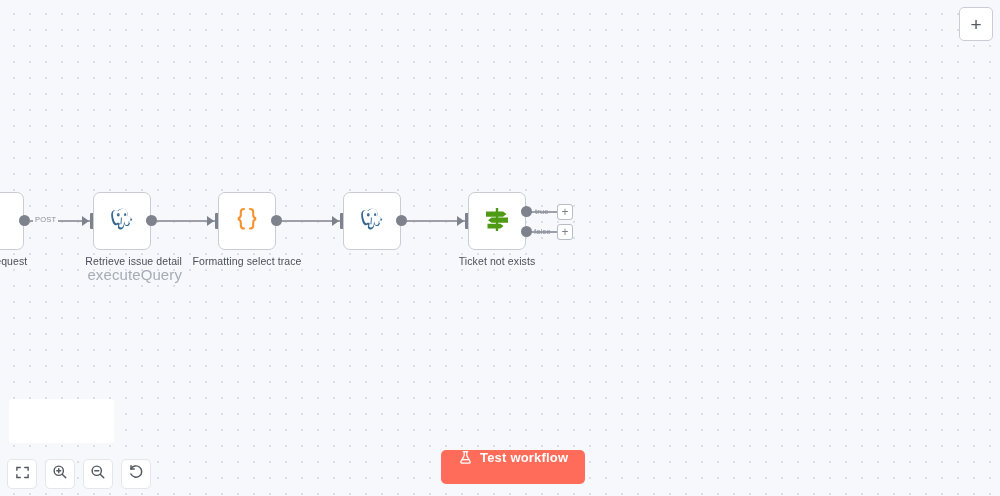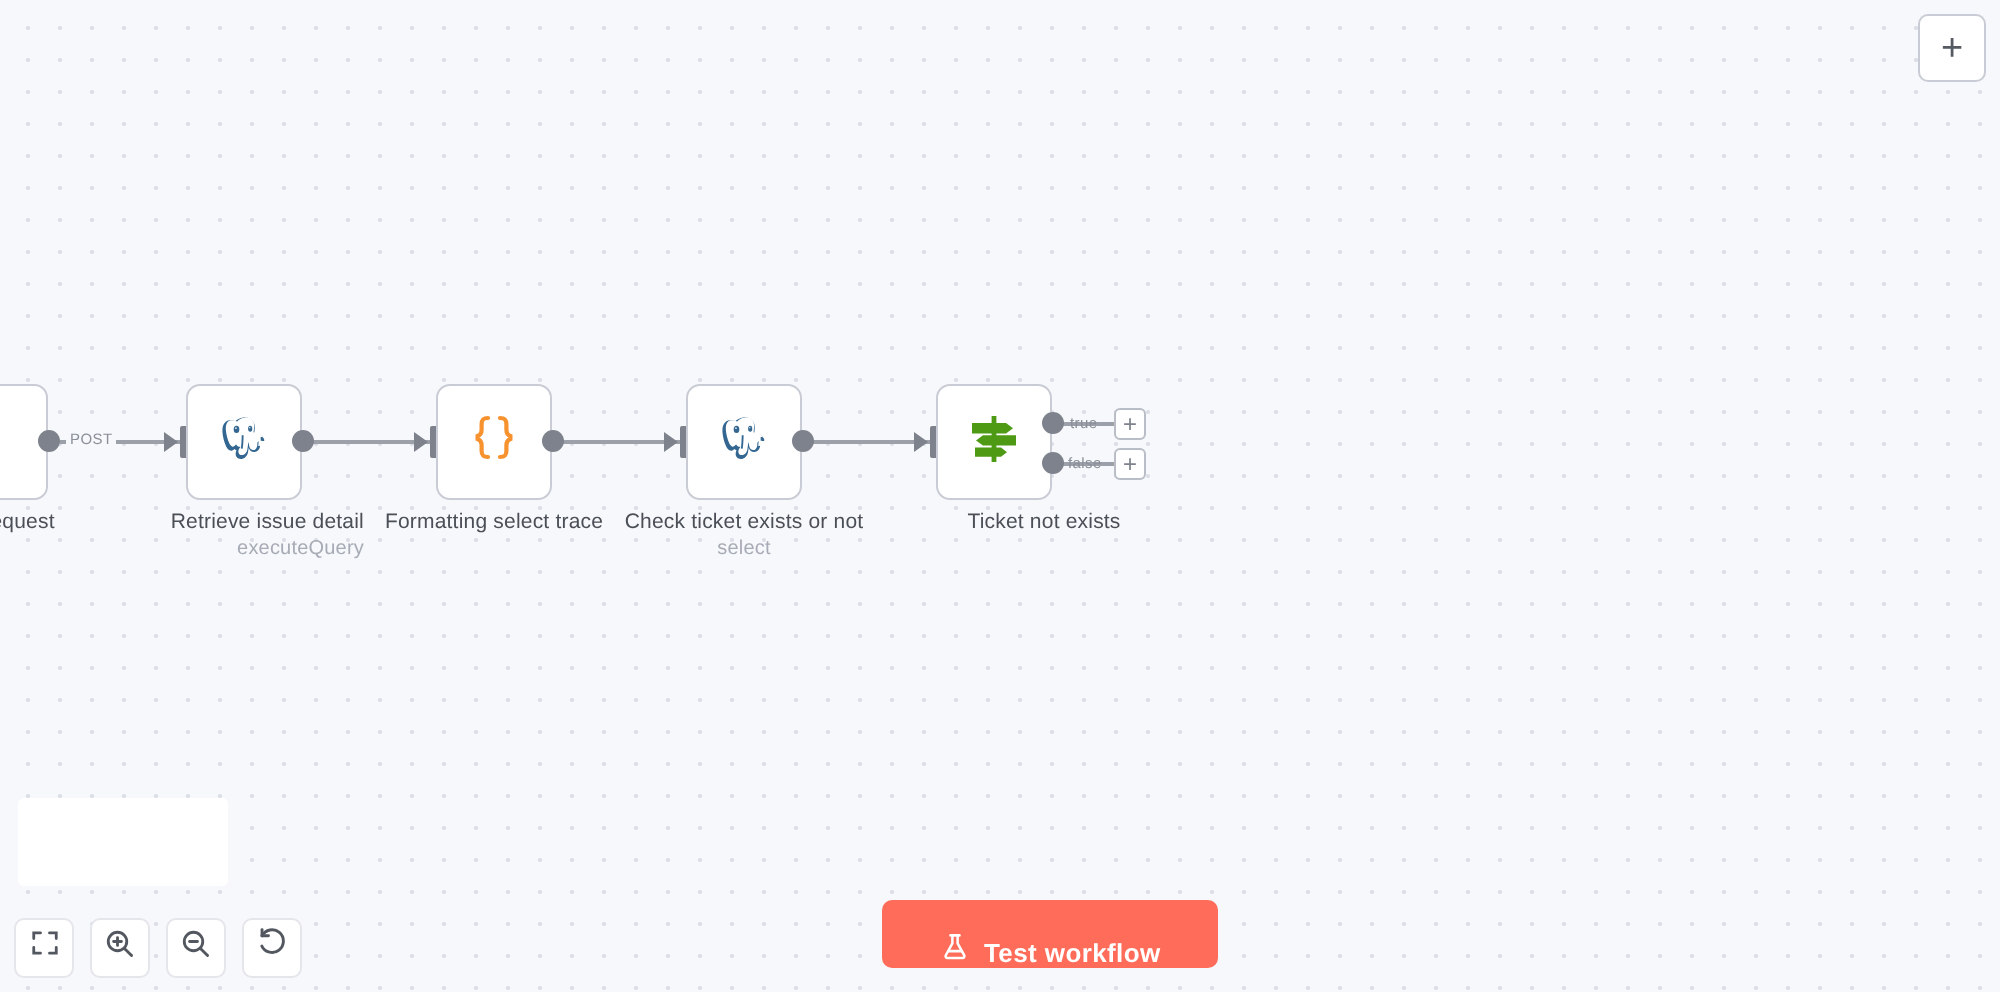--- a/index.html
+++ b/index.html
@@ -39,21 +39,21 @@
     position: absolute;
     text-align: center;
     font-size: 10.5px;
     line-height: 12.5px;
     color: #4b4f57;
     letter-spacing: .1px;
     width: 120px;
   }
   .node-sublabel {
     display: block;
-    font-size: 10px;
+    font-size: 15px;
     line-height: 11px;
     color: #a6abb5;
     margin-top: 1px;
   }
 
   
   .port-dot {
     position: absolute;
     width: 11px; height: 11px;
     border-radius: 50%;
@@ -138,30 +138,30 @@
     border-radius: 5px;
     display: flex; align-items: center; justify-content: center;
     color: #53575f;
   }
 
   
   .test-btn {
     position: absolute;
     left: 441px; bottom: 12px;
     height: 34px;
-    padding: 0 29px;
+    padding: 0 17px;
     background: #ff6d5a;
     border: none;
     border-radius: 5px;
     color: #ffffff;
     font-size: 13px;
     font-weight: bold;
     letter-spacing: .2px;
     display: flex;
-    align-items: flex-end;
+    align-items: flex-start;
     gap: 7px;
     font-family: "Liberation Sans", sans-serif;
     cursor: pointer;
   }
 </style>
 </head>
 <body>
 
 <div id="canvas">
 
@@ -255,44 +255,40 @@
           <path d="M14.8 14.5c-.1 3.2-.2 5.6-.5 7.1l1 .1c.3-1.7.4-4.2.5-7.2z"></path>
         </g>
         <g fill="#ffffff">
           <circle cx="11.7" cy="10.7" r=".45"></circle>
           <circle cx="19.1" cy="10.5" r=".35"></circle>
         </g>
       </svg>
     </span>
   </div>
   <div class="port-dot" style="left:396px; top:215px;"></div>
-  <div class="node-label" style="left:312px; top:255px;">
-    <span>Check ticket exists or not</span>
-    <span class="node-sublabel">select</span>
-  </div>
 
   <div class="port-arrow" style="left:457px; top:216px;"></div>
   <div class="port-bar" style="left:465px; top:213px;"></div>
   <div class="node" style="left:468px; top:192px;">
     <span class="node-icon">
       <svg width="30" height="30" viewBox="0 0 30 30">
         <rect x="13.8" y="4" width="2.4" height="23" fill="#4e9a15"></rect>
         <path d="M4 7.5 h17 l3.5 2.6 -3.5 2.6 H4 z" fill="#4e9a15"></path>
         <path d="M26 13.6 H9.5 L6 16.2 l3.5 2.6 H26 z" fill="#4e9a15"></path>
         <path d="M5.5 19.8 h13 l3 2.3 -3 2.3 h-13 z" fill="#4e9a15"></path>
       </svg>
     </span>
   </div>
   <div class="port-dot" style="left:521px; top:206px;"></div>
   <div class="port-dot" style="left:521px; top:226px;"></div>
   <div class="branch-label" style="left:535px; top:207px;">true</div>
   <div class="branch-label" style="left:534px; top:227px;text-align:right;">false</div>
   <div class="plus-stub" style="left:557px; top:204px;">+</div>
   <div class="plus-stub" style="left:557px; top:224px;">+</div>
-  <div class="node-label" style="left:462px; top:255px;">
+  <div class="node-label" style="left:437px; top:255px;">
     <span>Ticket not exists</span>
     <span class="node-sublabel"></span>
   </div>
 
   <div class="add-panel">
     <span>+</span>
   </div>
 
   <div class="minimap"></div>
 

